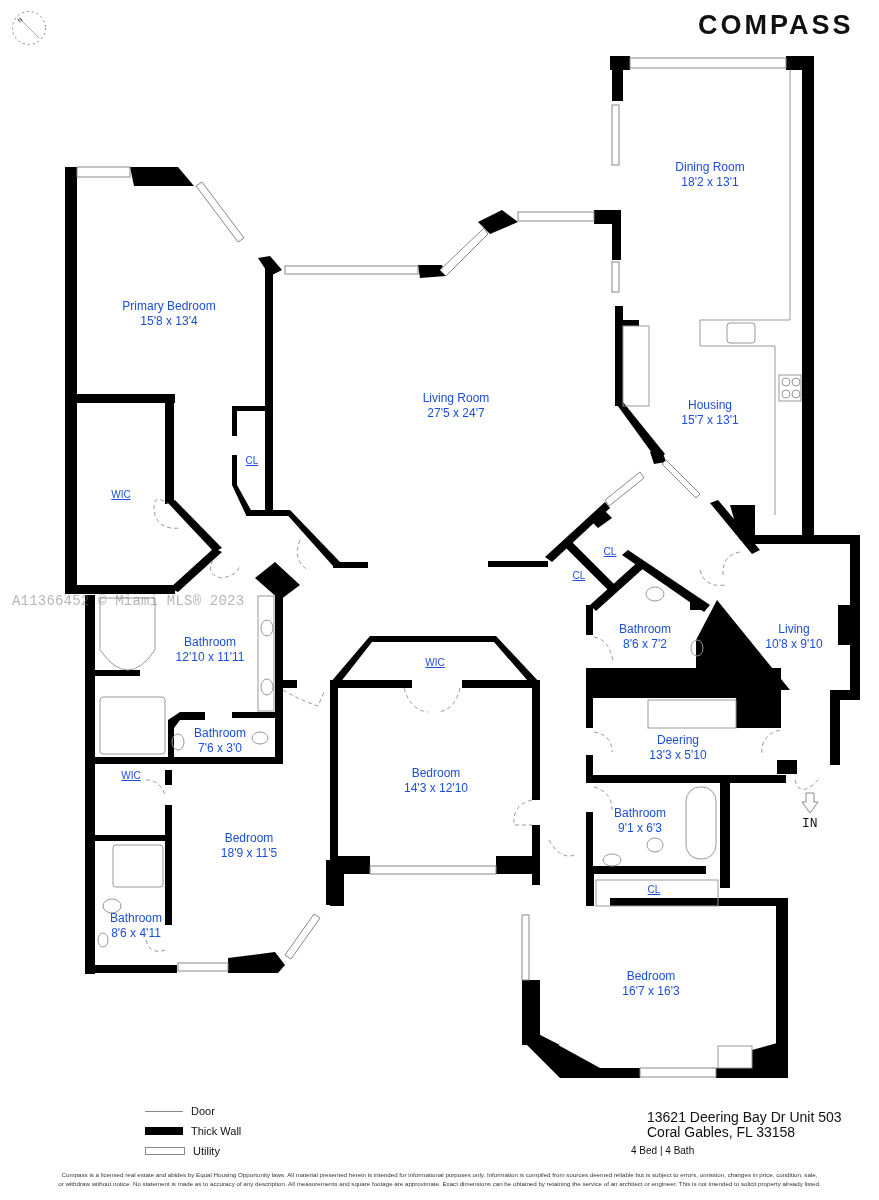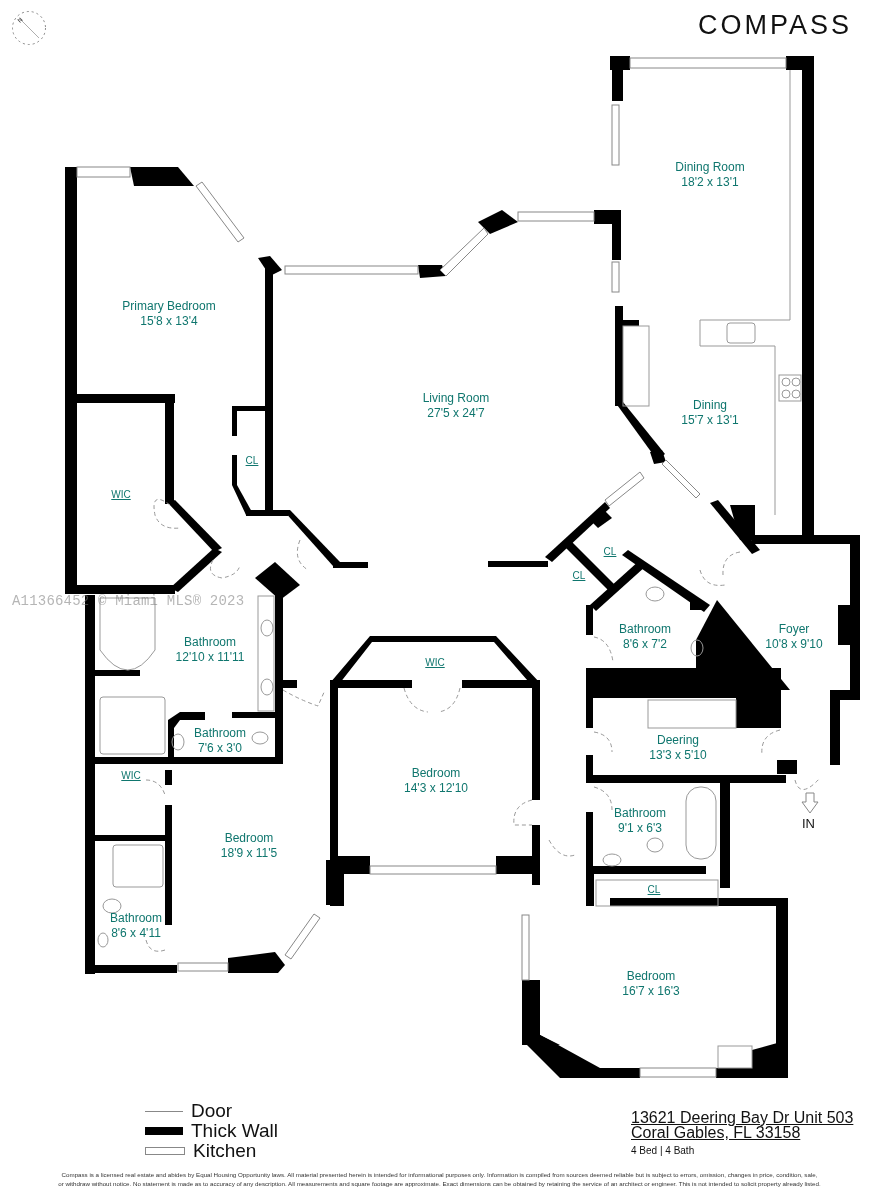--- a/index.html
+++ b/index.html
@@ -1,31 +1,31 @@
 <!DOCTYPE html>
 <html><head>
 <meta charset="utf-8">
 <style>
   html, body { margin: 0; padding: 0; background: #ffffff; }
   body { width: 879px; height: 1200px; position: relative; overflow: hidden; font-family: "Liberation Sans", sans-serif; color: #111; }
   .compass-rose { position: absolute; left: 11px; top: 10px; width: 36px; height: 36px; }
-  .brand { position: absolute; left: 698px; top: 10px; font-size: 27px; letter-spacing: 3px; font-weight: 400; color: #111; }
+  .brand { position: absolute; left: 698px; top: 10px; font-size: 27px; letter-spacing: 3px; font-weight: 700; color: #111; }
   .plan { position: absolute; left: 0; top: 0; }
-  .label { position: absolute; text-align: center; font-size: 12px; line-height: 15px; color: #0f766e; transform: translateX(-50%); white-space: nowrap; }
+  .label { position: absolute; text-align: center; font-size: 12px; line-height: 15px; color: #1d4ed8; transform: translateX(-50%); white-space: nowrap; }
   .label.small { font-size: 10px; text-decoration: underline; }
   .watermark { position: absolute; left: 12px; top: 593px; font-size: 14px; color: rgba(120,120,120,0.55); letter-spacing: 0.2px; font-family: Liberation Mono, monospace; }
-  .in-label { position: absolute; left: 802px; top: 816px; font-size: 13px; }
+  .in-label { position: absolute; left: 802px; top: 816px; font-size: 13px; font-family: Liberation Mono, monospace; }
   .legend { position: absolute; left: 145px; top: 1101px; }
   .legend-row { display: flex; align-items: center; height: 20px; }
   .legend-swatch { width: 38px; margin-right: 8px; }
   .sw-door { height: 0; border-top: 1px solid #888; }
   .sw-wall { height: 8px; background: #000; }
   .sw-window { height: 6px; border: 1px solid #888; background: #fff; }
-  .legend-text { font-size: 19px; }
-  .address { position: absolute; left: 631px; top: 1110px; font-size: 16px; line-height: 15px; text-decoration: underline; }
+  .legend-text { font-size: 11px; }
+  .address { position: absolute; left: 647px; top: 1110px; font-size: 14px; line-height: 15px; }
   .beds { position: absolute; left: 631px; top: 1145px; font-size: 10px; }
   .disclaimer { position: absolute; left: 0; top: 1170px; width: 879px; text-align: center; font-size: 6.2px; line-height: 9px; color: #333; }
 </style>
 </head>
 <body>
 
 <svg class="compass-rose" viewBox="0 0 36 36">
   <circle cx="18" cy="18" r="16.5" fill="none" stroke="#888" stroke-width="1" stroke-dasharray="2 3"></circle>
   <line x1="8" y1="8" x2="28" y2="28" stroke="#999" stroke-width="0.8"></line>
   <text x="9" y="13" font-size="6" font-family="Liberation Sans, sans-serif" fill="#222" transform="rotate(-45 9 13)">N</text>
@@ -209,21 +209,21 @@
 </div>
 <div class="label" style="left:456px;top:391px">
   <div>Living Room</div>
   <div>27'5 x 24'7</div>
 </div>
 <div class="label" style="left:710px;top:160px">
   <div>Dining Room</div>
   <div>18'2 x 13'1</div>
 </div>
 <div class="label" style="left:710px;top:398px">
-  <div>Dining</div>
+  <div>Housing</div>
   <div>15'7 x 13'1</div>
 </div>
 <div class="label" style="left:210px;top:635px">
   <div>Bathroom</div>
   <div>12'10 x 11'11</div>
 </div>
 <div class="label" style="left:220px;top:726px">
   <div>Bathroom</div>
   <div>7'6 x 3'0</div>
 </div>
@@ -237,21 +237,21 @@
 </div>
 <div class="label" style="left:436px;top:766px">
   <div>Bedroom</div>
   <div>14'3 x 12'10</div>
 </div>
 <div class="label" style="left:645px;top:622px">
   <div>Bathroom</div>
   <div>8'6 x 7'2</div>
 </div>
 <div class="label" style="left:794px;top:622px">
-  <div>Foyer</div>
+  <div>Living</div>
   <div>10'8 x 9'10</div>
 </div>
 <div class="label" style="left:678px;top:733px">
   <div>Deering</div>
   <div>13'3 x 5'10</div>
 </div>
 <div class="label" style="left:640px;top:806px">
   <div>Bathroom</div>
   <div>9'1 x 6'3</div>
 </div>
@@ -276,21 +276,21 @@
   <div class="legend-row">
     <div class="legend-swatch sw-door"></div>
     <span class="legend-text">Door</span>
   </div>
   <div class="legend-row">
     <div class="legend-swatch sw-wall"></div>
     <span class="legend-text">Thick Wall</span>
   </div>
   <div class="legend-row">
     <div class="legend-swatch sw-window"></div>
-    <span class="legend-text">Kitchen</span>
+    <span class="legend-text">Utility</span>
   </div>
 </div>
 
 <div class="address">
   <div>13621 Deering Bay Dr Unit 503</div>
   <div>Coral Gables, FL 33158</div>
 </div>
 <div class="beds">4 Bed | 4 Bath</div>
 
 <div class="disclaimer">

